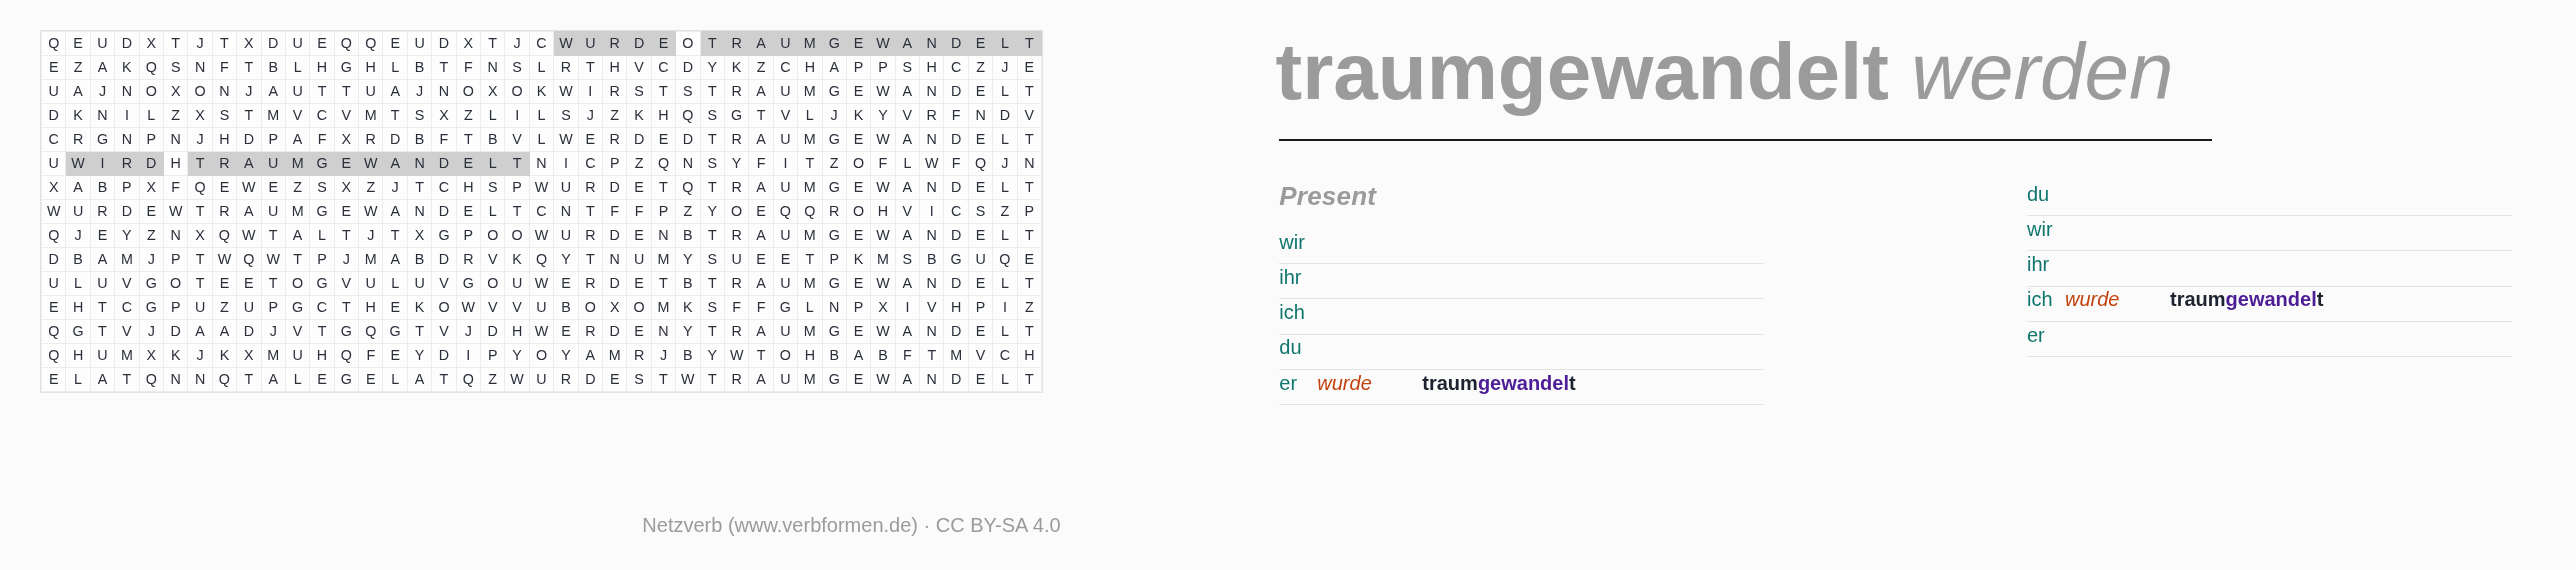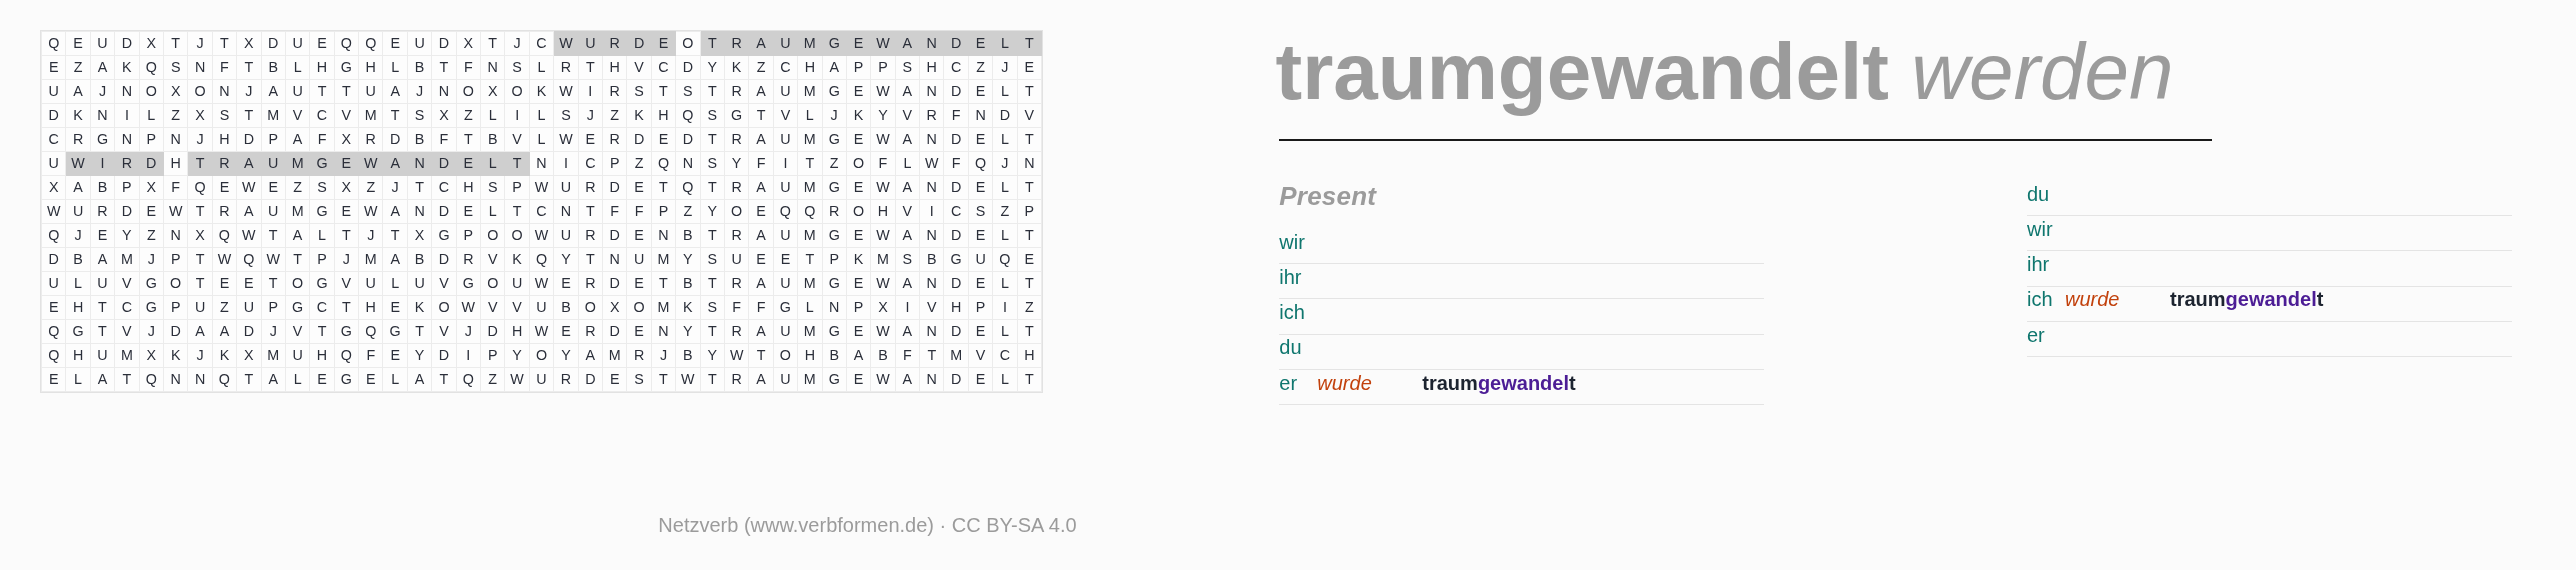--- a/index.html
+++ b/index.html
@@ -70,21 +70,21 @@
     padding:1.9px 0 3.8px 0;
   }
   .pron { font-size:20px; color:#0f766e; width:38px; flex:none; }
   .aux-word { font-size:20px; color:#c2410c; font-style:italic; width:105px; flex:none; }
   .answer { font-size:20px; font-weight:bold; color:#1d2430; }
   .answer .g { color:#4c1d95; }
 
   .footer {
     position:absolute; left:0; top:514px; width:1703px;
     text-align:center;
-    font-size:20px; color:#9b9b9b;margin-left:16px;
+    font-size:20px; color:#9b9b9b;
   }
 </style>
 </head>
 <body>
 
 <div class="page">
 
   <div class="puzzle">
     <table class="grid">
       <tbody id="grid-body">

